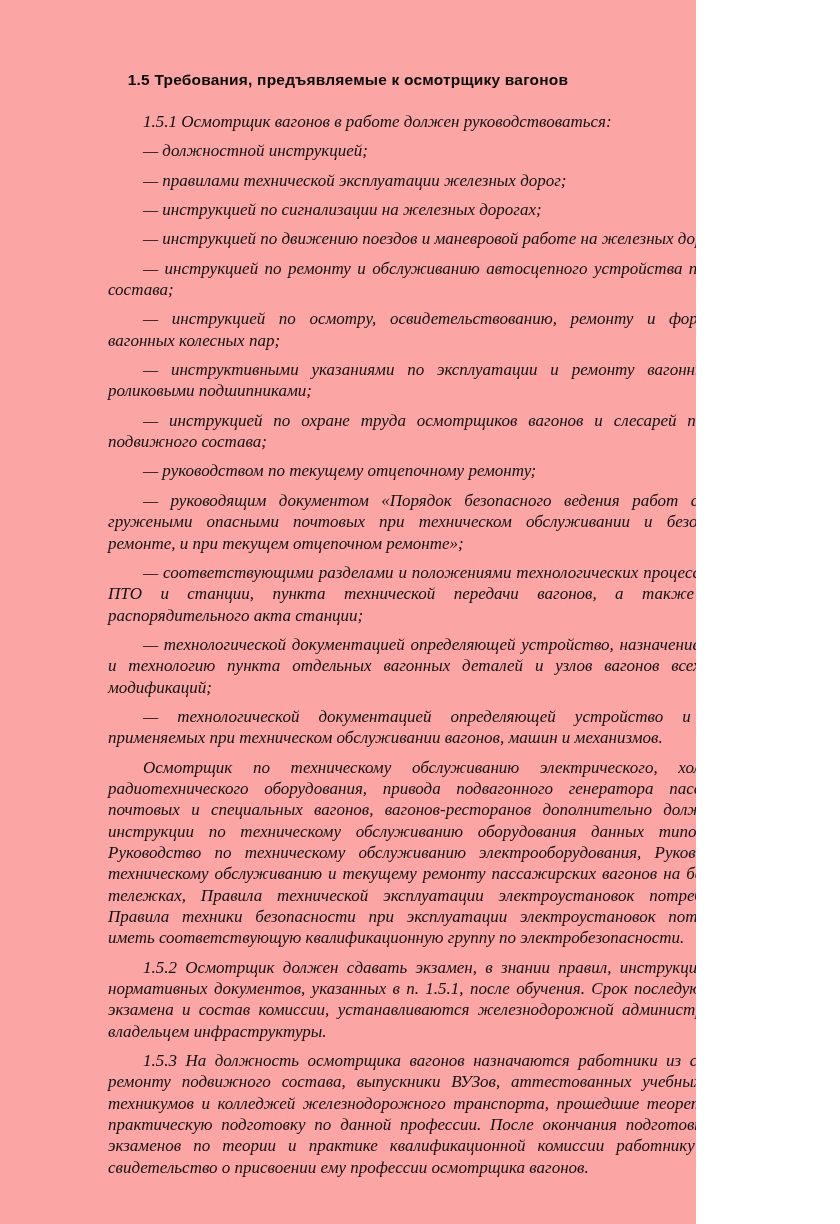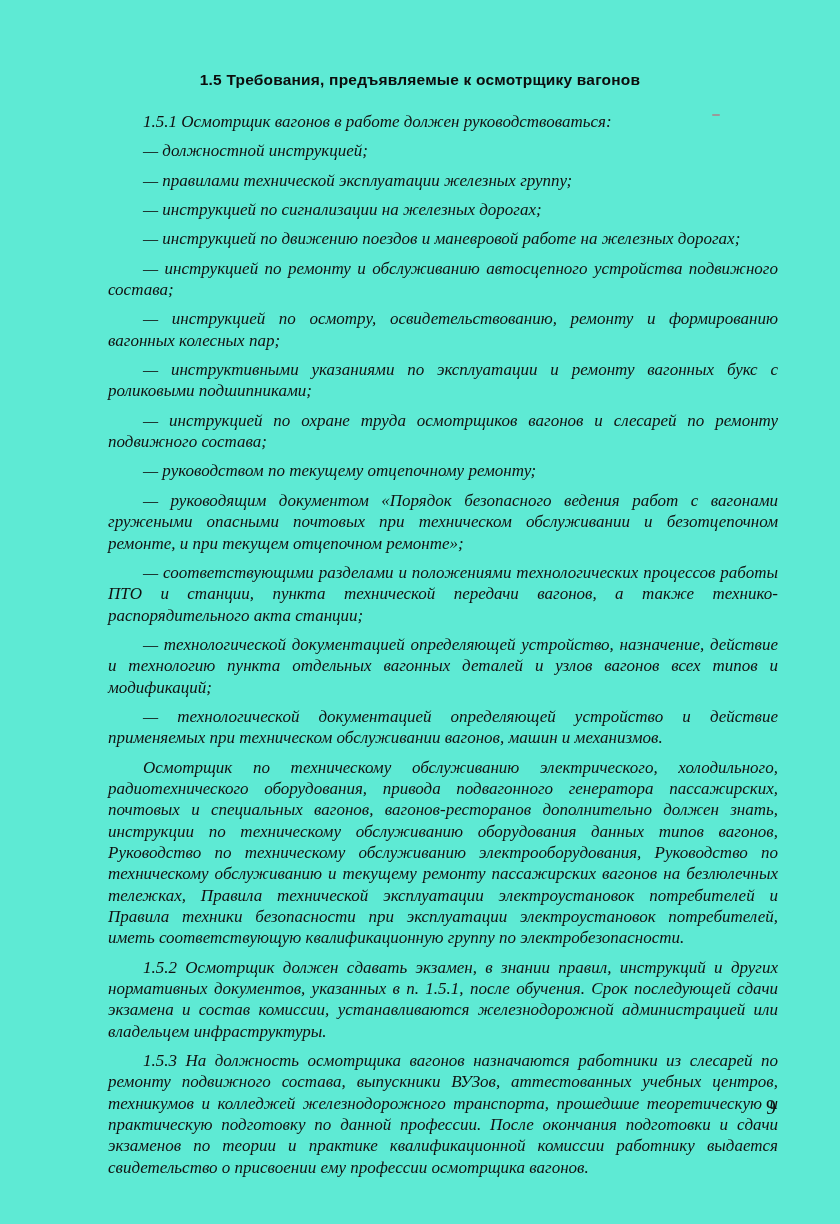--- a/index.html
+++ b/index.html
@@ -2,23 +2,23 @@
 <html lang="ru"><head>
 <meta charset="utf-8">
 <style>
   html, body {
     margin: 0;
     padding: 0;
     background: #ffffff;
   }
   .page {
     position: relative;
-    width: 840px;
+    width: 696px;
     height: 1224px;
-    background: #5eead4;
+    background: #fca5a5;
     overflow: hidden;
     font-family: "Liberation Serif", "DejaVu Serif", serif;
     color: #0f0f0f;
   }
   .doc-title {
     position: absolute;
     top: 61px;
     left: 0;
     width: 100%;
     text-align: center;
@@ -66,21 +66,21 @@
 
 <div class="page">
 
   <h1 class="doc-title">1.5 Требования, предъявляемые к осмотрщику вагонов</h1>
 
   <div class="scan-artifact-dash"></div>
 
   <div class="content">
     <p>1.5.1 Осмотрщик вагонов в работе должен руководствоваться:</p>
     <p>— должностной инструкцией;</p>
-    <p>— правилами технической эксплуатации железных группу;</p>
+    <p>— правилами технической эксплуатации железных дорог;</p>
     <p>— инструкцией по сигнализации на железных дорогах;</p>
     <p>— инструкцией по движению поездов и маневровой работе на железных дорогах;</p>
     <p>— инструкцией по ремонту и обслуживанию автосцепного устройства подвижного состава;</p>
     <p>— инструкцией по осмотру, освидетельствованию, ремонту и формированию вагонных колесных пар;</p>
     <p>— инструктивными указаниями по эксплуатации и ремонту вагонных букс с роликовыми подшипниками;</p>
     <p>— инструкцией по охране труда осмотрщиков вагонов и слесарей по ремонту подвижного состава;</p>
     <p>— руководством по текущему отцепочному ремонту;</p>
     <p>— руководящим документом «Порядок безопасного ведения работ с вагонами гружеными опасными почтовых при техническом обслуживании и безотцепочном ремонте, и при текущем отцепочном ремонте»;</p>
     <p>— соответствующими разделами и положениями технологических процессов работы ПТО и станции, пункта технической передачи вагонов, а также технико-распорядительного акта станции;</p>
     <p>— технологической документацией определяющей устройство, назначение, действие и технологию пункта отдельных вагонных деталей и узлов вагонов всех типов и модификаций;</p>

